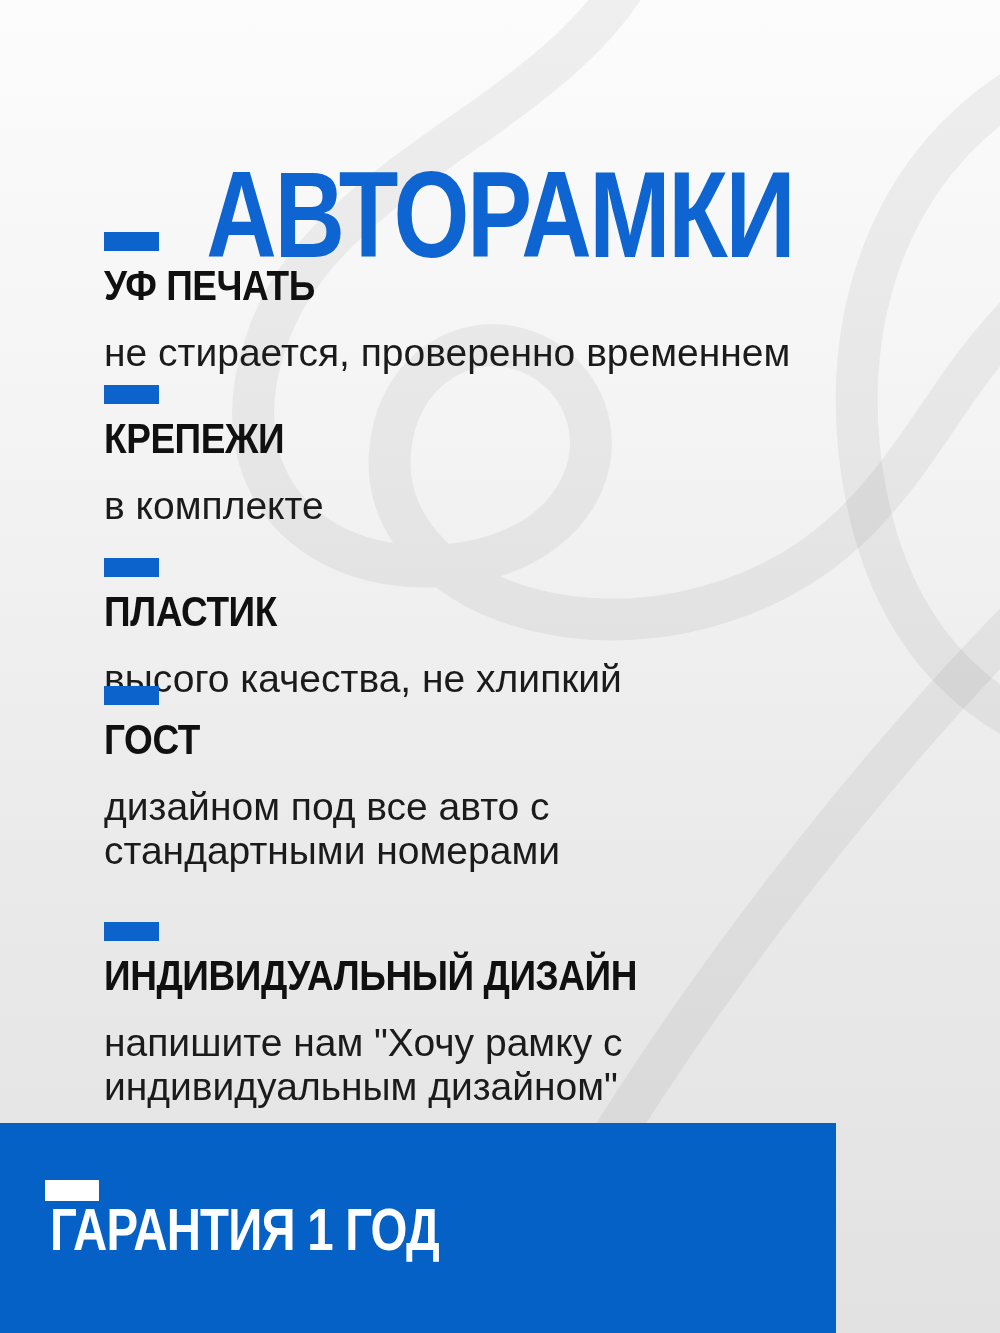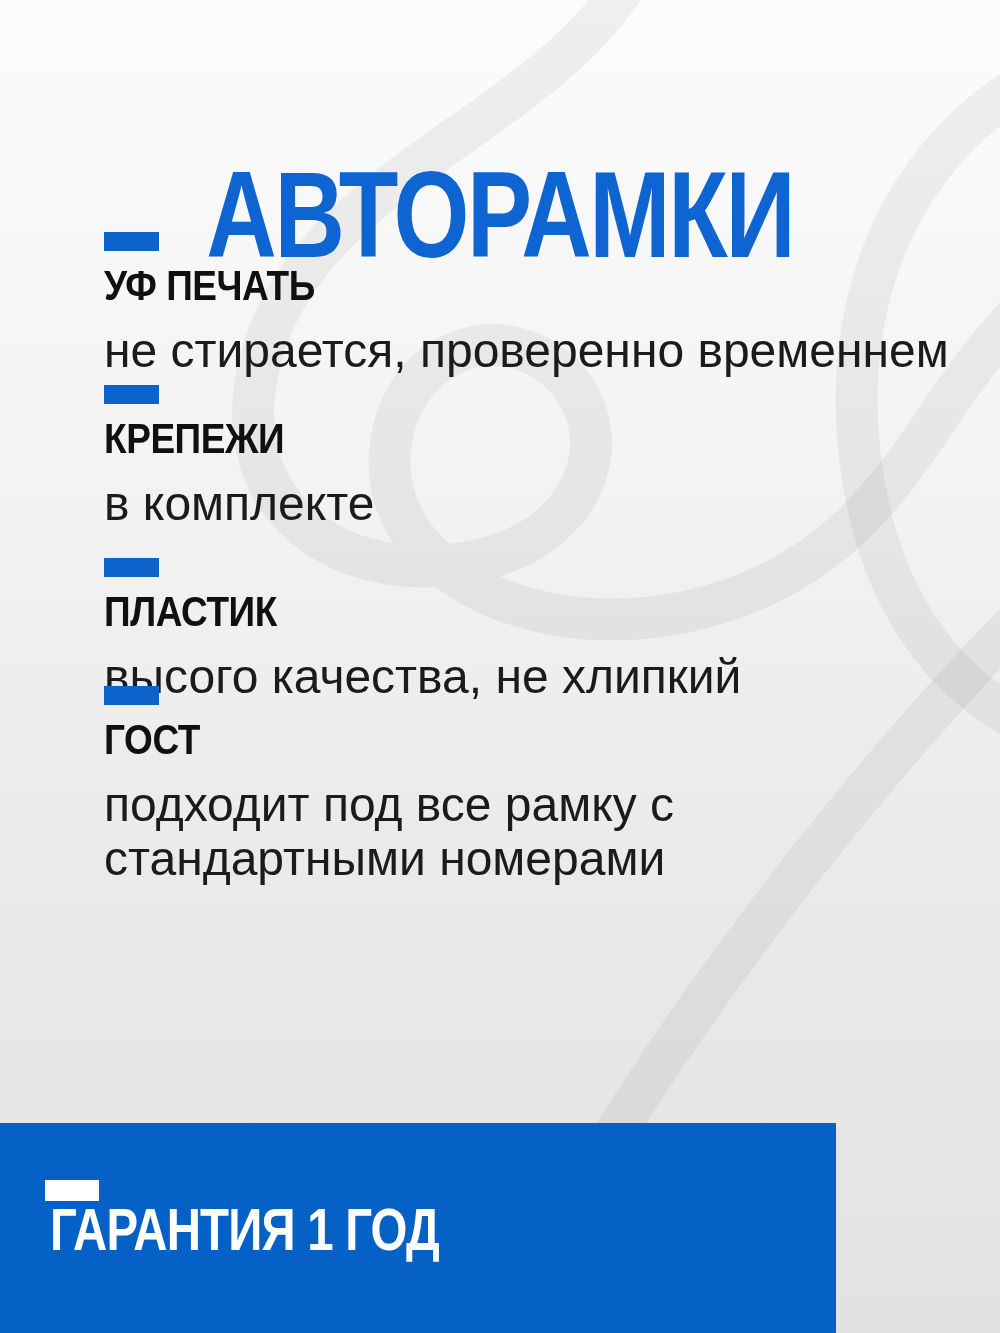--- a/index.html
+++ b/index.html
@@ -30,22 +30,22 @@
 
   .accent-bar{width:55px;height:19px;background:#0c63cb;}
   .sec-title{
     margin-top:13px;
     font-size:43px;font-weight:bold;line-height:1;
     color:#101010;
     transform:scaleX(0.86);transform-origin:left center;
     white-space:nowrap;letter-spacing:-0.5px;
   }
   .sec-desc{
-    margin-top:17px;
-    font-size:48px;line-height:1.12;
+    margin-top:24px;
+    font-size:39px;line-height:1.12;
     color:#1b1b1b;
   }
   .s1 .sec-desc,.s2 .sec-desc,.s3 .sec-desc{white-space:nowrap;}
   .s4 .sec-desc{max-width:600px;}
   .s5 .sec-desc{max-width:655px;}
 
   .footer{
     position:absolute;left:0;top:1123px;width:836px;height:210px;
     background:#0561c6;
   }
@@ -90,22 +90,27 @@
 
   <div class="section s2">
     <div class="accent-bar"></div>
     <div class="sec-title">КРЕПЕЖИ</div>
     <div class="sec-desc">в комплекте</div>
   </div>
 
   <div class="section s4">
     <div class="accent-bar"></div>
     <div class="sec-title">ГОСТ</div>
-    <div class="sec-desc">подходит под все рамку с стандартными номерами</div>
+    <div class="sec-desc">дизайном под все авто с стандартными номерами</div>
   </div>
 
+  <div class="section s5">
+    <div class="accent-bar"></div>
+    <div class="sec-title">ИНДИВИДУАЛЬНЫЙ ДИЗАЙН</div>
+    <div class="sec-desc">напишите нам "Хочу рамку с индивидуальным дизайном"</div>
+  </div>
 
   <div class="footer">
     <div class="white-bar"></div>
     <div class="footer-text">ГАРАНТИЯ 1 ГОД</div>
   </div>
 
 </div>
 
 </body></html>

